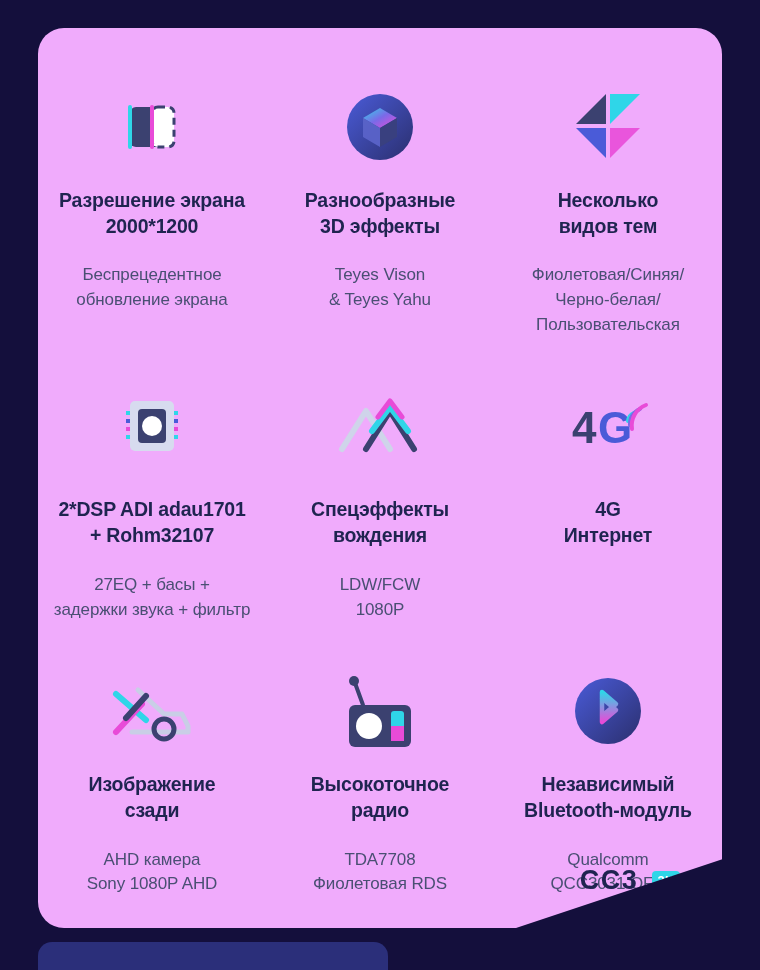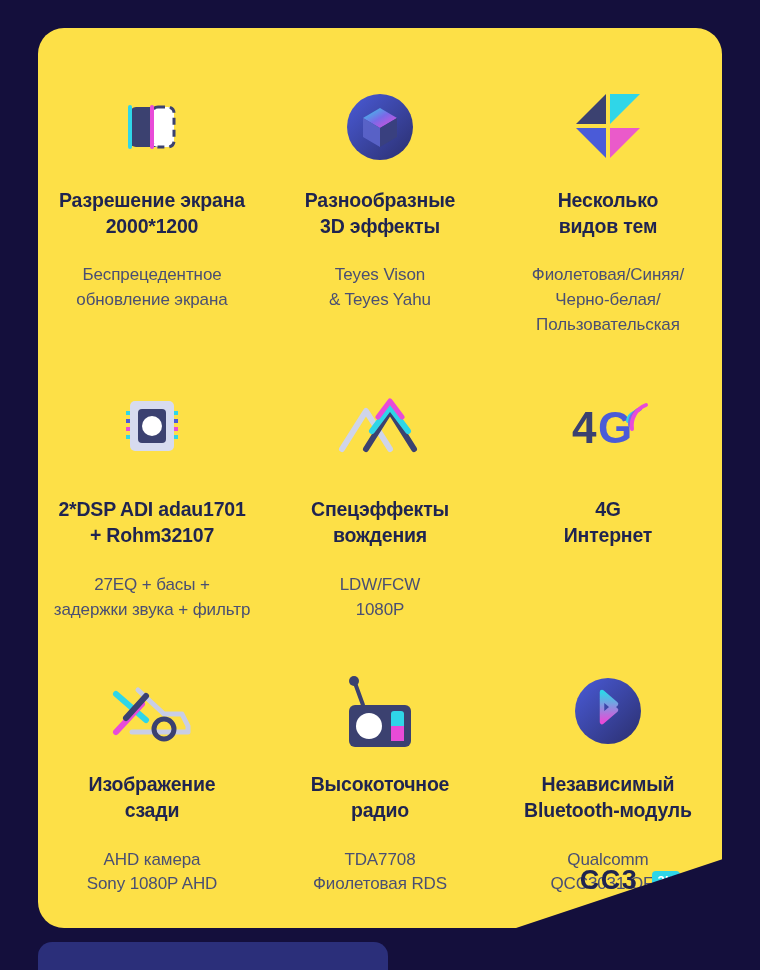--- a/index.html
+++ b/index.html
@@ -18,21 +18,21 @@
     position: absolute;
     inset: 0;
     background: #140f3c;
   }
   .card {
     position: absolute;
     left: 38px;
     top: 28px;
     width: 684px;
     height: 900px;
-    background: #fde047;
+    background: #f0abfc;
     border-radius: 26px;
   }
   
   .card .corner-cut {
     position: absolute;
     right: -1px;
     bottom: -1px;
     width: 210px;
     height: 70px;
     background: #140f3c;

